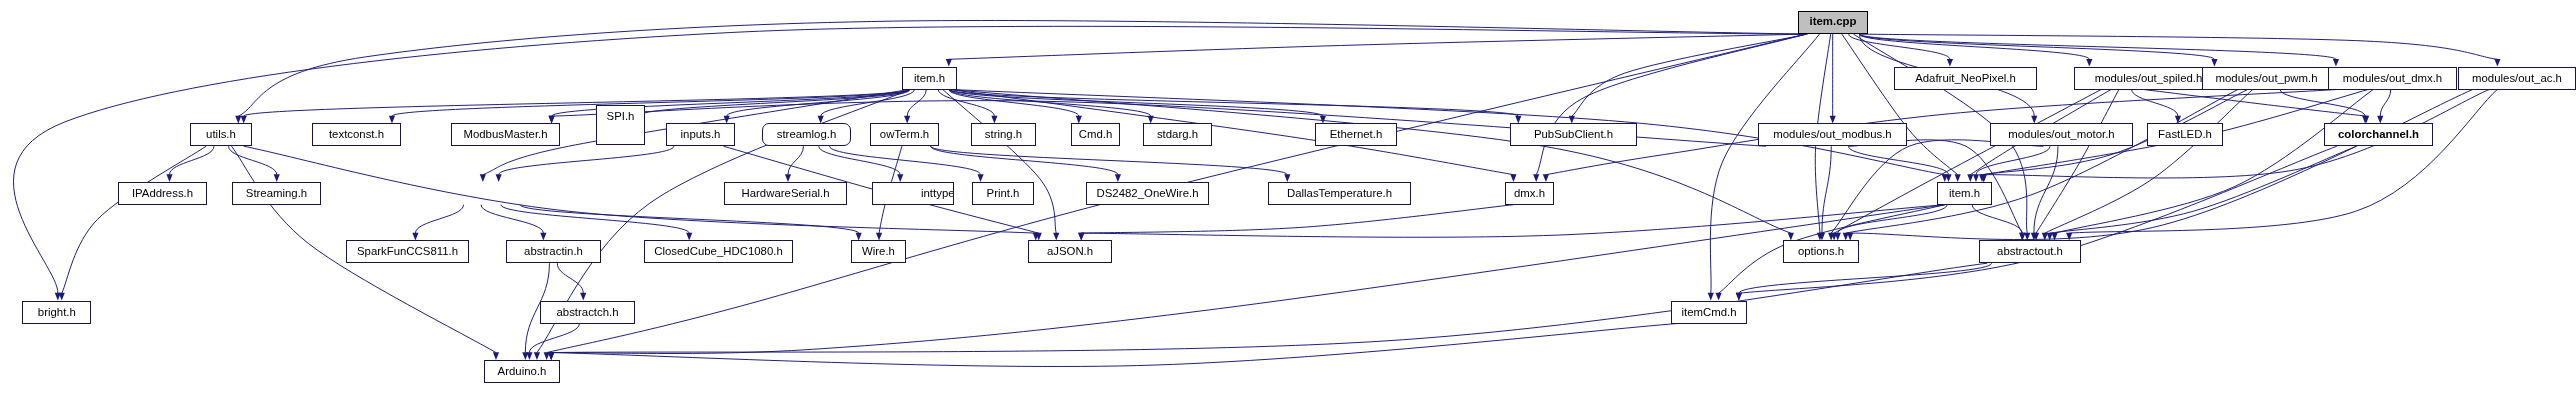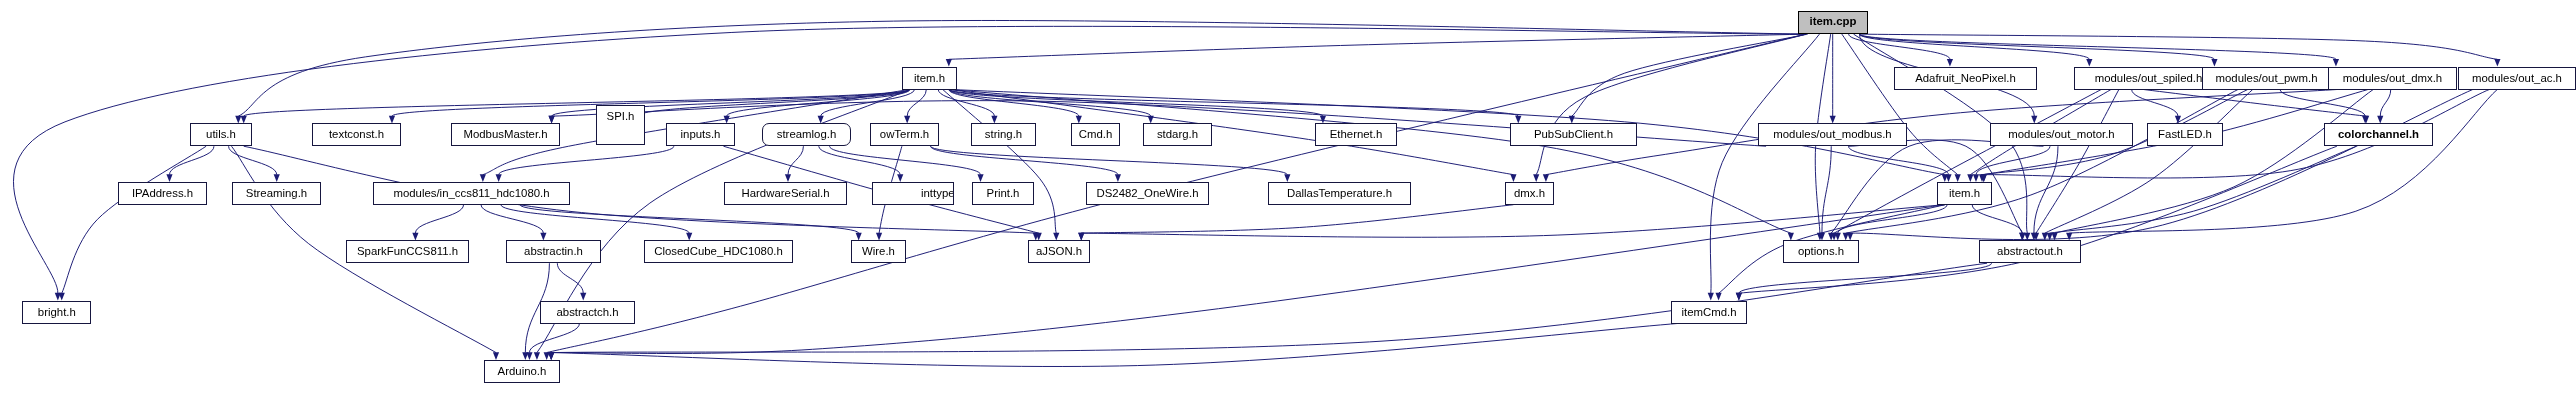--- a/index.html
+++ b/index.html
@@ -216,33 +216,32 @@
     <div class="node" style="left: 1071px; top: 123px; width: 49px; height: 23px; line-height: 21px;">Cmd.h</div>
     <div class="node" style="left: 1143px; top: 123px; width: 69px; height: 23px; line-height: 21px;">stdarg.h</div>
     <div class="node" style="left: 1315px; top: 123px; width: 82px; height: 23px; line-height: 21px;">Ethernet.h</div>
     <div class="node" style="left: 1510px; top: 123px; width: 127px; height: 23px; line-height: 21px;">PubSubClient.h</div>
     <div class="node" style="left: 1758px; top: 123px; width: 149px; height: 23px; line-height: 21px;">modules/out_modbus.h</div>
     <div class="node" style="left: 1990px; top: 123px; width: 143px; height: 23px; line-height: 21px;">modules/out_motor.h</div>
     <div class="node" style="left: 2147px; top: 123px; width: 76px; height: 23px; line-height: 21px;">FastLED.h</div>
     <div class="node" style="left: 2324px; top: 123px; width: 109px; height: 23px; line-height: 21px; font-weight: bold;">colorchannel.h</div>
     <div class="node" style="left: 118px; top: 182px; width: 89px; height: 23px; line-height: 21px;">IPAddress.h</div>
     <div class="node" style="left: 232px; top: 182px; width: 89px; height: 23px; line-height: 21px;">Streaming.h</div>
-    <div class="node" style="left: 373px; top: 182px; width: 197px; height: 23px; line-height: 21px;">modules/in_ccs811_hdc1080.h</div>
     <div class="node" style="left: 724px; top: 182px; width: 123px; height: 23px; line-height: 21px;">HardwareSerial.h</div>
     <div class="node" style="left: 872px; top: 182px; width: 82px; height: 23px; line-height: 21px; padding-left: 48px;">inttypes.h</div>
     <div class="node" style="left: 972px; top: 182px; width: 62px; height: 23px; line-height: 21px;">Print.h</div>
     <div class="node" style="left: 1086px; top: 182px; width: 123px; height: 23px; line-height: 21px;">DS2482_OneWire.h</div>
     <div class="node" style="left: 1268px; top: 182px; width: 143px; height: 23px; line-height: 21px;">DallasTemperature.h</div>
     <div class="node" style="left: 1505px; top: 182px; width: 49px; height: 23px; line-height: 21px;">dmx.h</div>
     <div class="node" style="left: 1937px; top: 182px; width: 55px; height: 23px; line-height: 21px;">item.h</div>
     <div class="node" style="left: 346px; top: 240px; width: 123px; height: 23px; line-height: 21px;">SparkFunCCS811.h</div>
     <div class="node" style="left: 506px; top: 240px; width: 95px; height: 23px; line-height: 21px;">abstractin.h</div>
     <div class="node" style="left: 644px; top: 240px; width: 149px; height: 23px; line-height: 21px;">ClosedCube_HDC1080.h</div>
     <div class="node" style="left: 851px; top: 240px; width: 55px; height: 23px; line-height: 21px;">Wire.h</div>
-    <div class="node" style="left: 1028px; top: 240px; width: 62px; height: 23px; line-height: 21px;">aJSON.h</div>
+    <div class="node" style="left: 1028px; top: 240px; width: 84px; height: 23px; line-height: 21px;">aJSON.h</div>
     <div class="node" style="left: 1783px; top: 240px; width: 76px; height: 23px; line-height: 21px;">options.h</div>
     <div class="node" style="left: 1979px; top: 240px; width: 102px; height: 23px; line-height: 21px;">abstractout.h</div>
     <div class="node" style="left: 22.3px; top: 301px; width: 69px; height: 23px; line-height: 21px;">bright.h</div>
     <div class="node" style="left: 540px; top: 301px; width: 95px; height: 23px; line-height: 21px;">abstractch.h</div>
     <div class="node" style="left: 1671px; top: 301px; width: 76px; height: 23px; line-height: 21px;">itemCmd.h</div>
     <div class="node" style="left: 484px; top: 360px; width: 76px; height: 23px; line-height: 21px;">Arduino.h</div>
   </div>
 
 
 </body></html>

